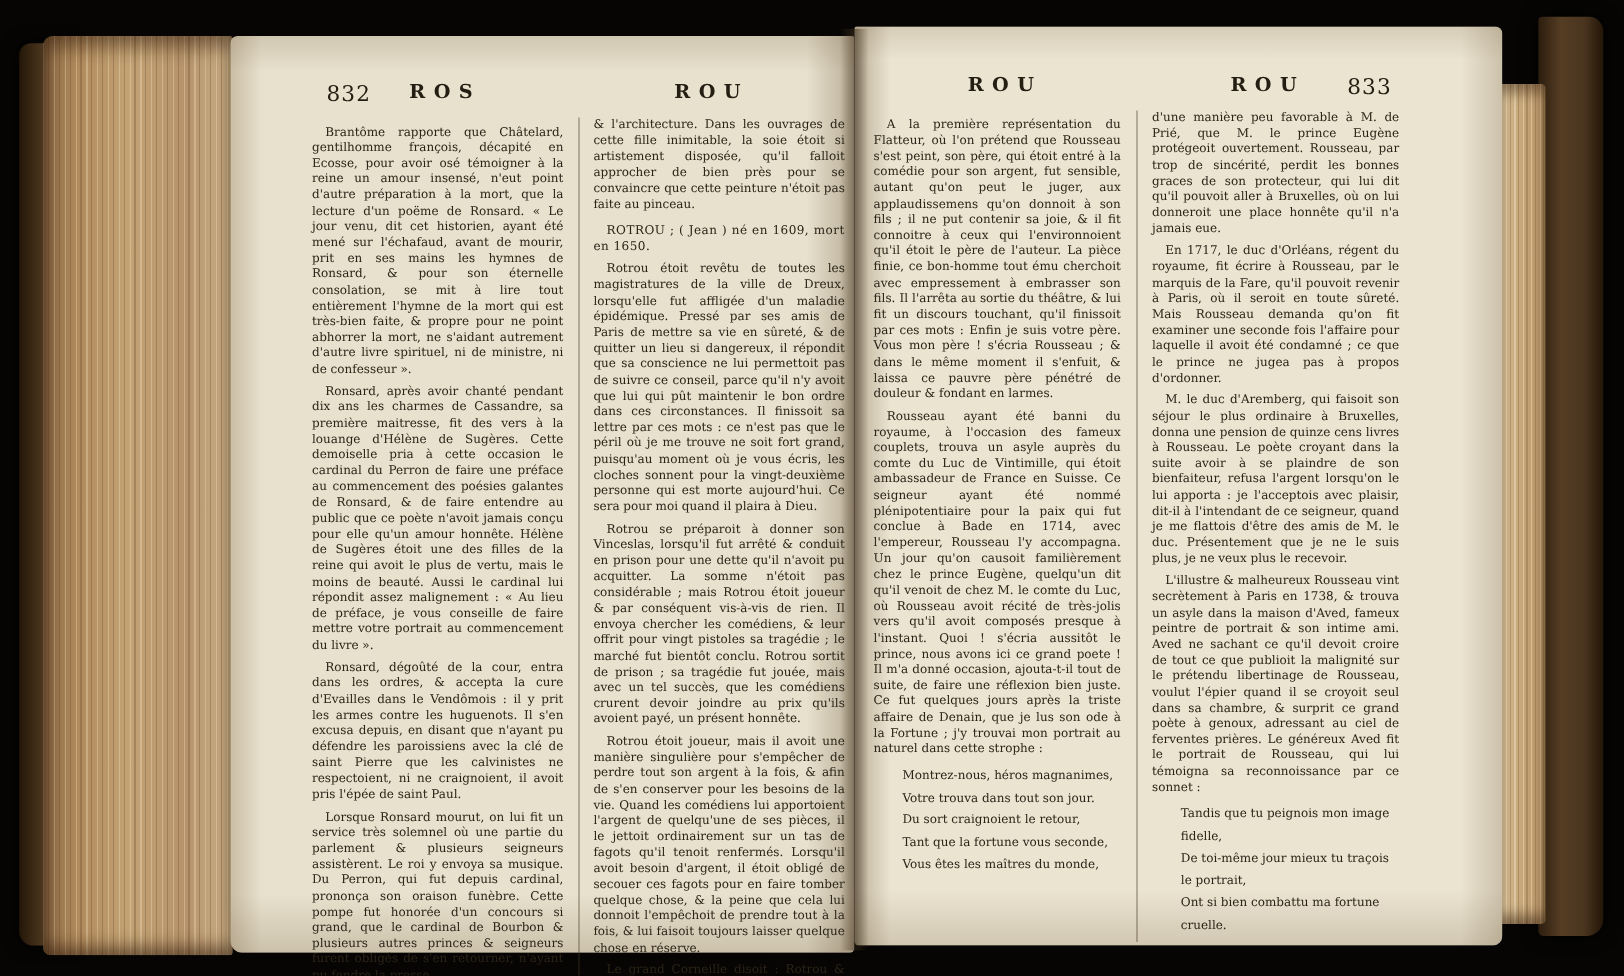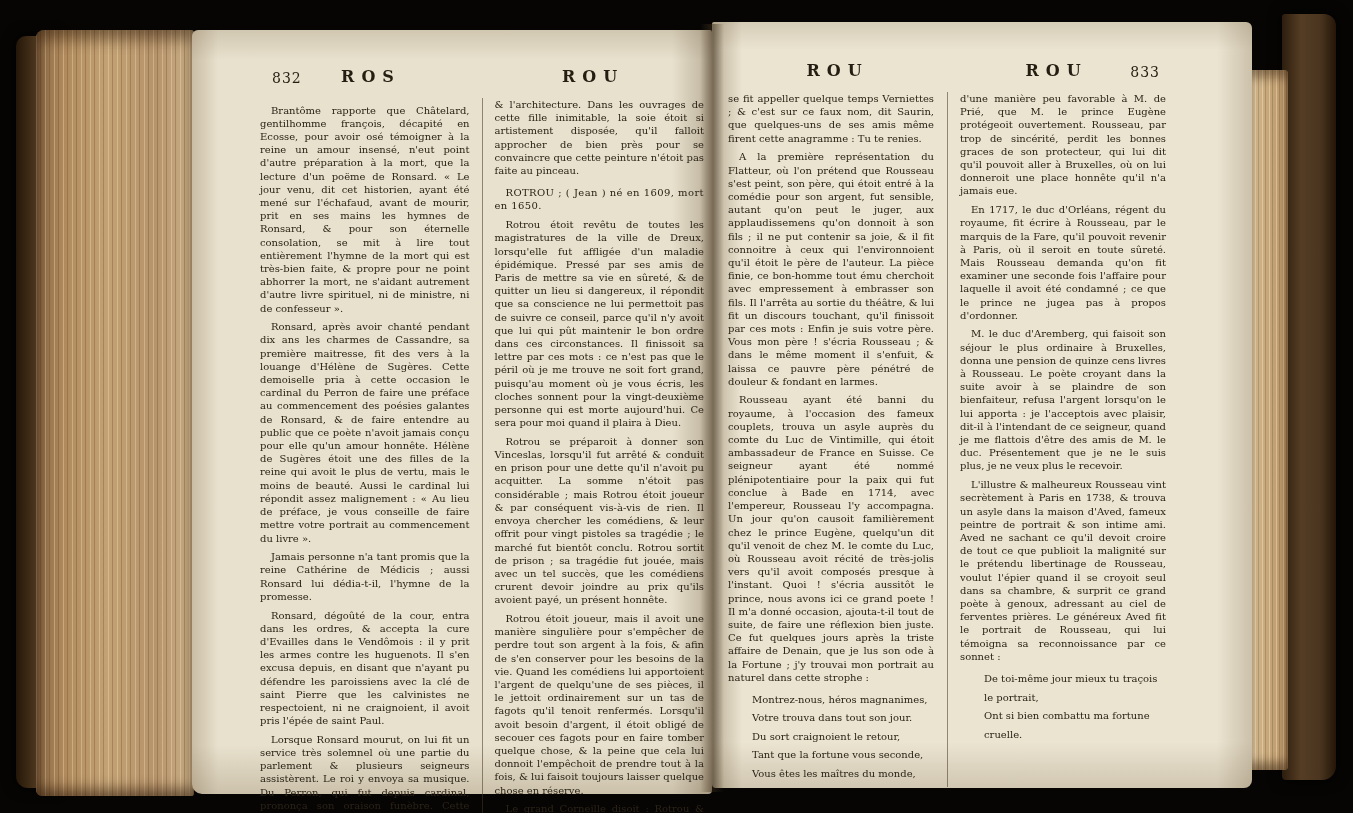--- a/index.html
+++ b/index.html
@@ -73,21 +73,21 @@
   }
 
   
   .page-inner{position:absolute;inset:0;}
   .page-left  .page-inner{padding:40px 8px 0 68px;}
   .page-right .page-inner{padding:42px 86px 0 16px;}
 
   .running-head{
     position:relative;height:28px;font-size:16px;color:#241d12;
   }
-  .running-head .pgnum{position:absolute;top:2px;font-size:14px;letter-spacing:1px;}
+  .running-head .pgnum{position:absolute;top:2px;font-size:18px;letter-spacing:1px;}
   .page-left  .pgnum{left:12px;}
   .page-right .pgnum{right:6px;}
   .running-head .head-word{
     position:absolute;top:0;letter-spacing:7px;font-weight:bold;text-align:center;
   }
   .head-c1{left:0;width:50%;text-align:center;}
   .head-c2{left:50%;width:50%;text-align:center;}
 
   .cols{display:flex;gap:13px;}
   .col{flex:1 1 0;text-align:justify;}
@@ -115,21 +115,20 @@
     <div class="page-inner">
       <div class="running-head">
         <span class="pgnum">832</span>
         <span class="head-word head-c1">ROS</span>
         <span class="head-word head-c2">ROU</span>
       </div>
       <div class="cols">
         <div class="col">
             <div class="blk p">Brantôme rapporte que Châtelard, gentilhomme françois, décapité en Ecosse, pour avoir osé témoigner à la reine un amour insensé, n'eut point d'autre préparation à la mort, que la lecture d'un poëme de Ronsard. « Le jour venu, dit cet historien, ayant été mené sur l'échafaud, avant de mourir, prit en ses mains les hymnes de Ronsard, &amp; pour son éternelle consolation, se mit à lire tout entièrement l'hymne de la mort qui est très-bien faite, &amp; propre pour ne point abhorrer la mort, ne s'aidant autrement d'autre livre spirituel, ni de ministre, ni de confesseur ».</div>
             <div class="blk p">Ronsard, après avoir chanté pendant dix ans les charmes de Cassandre, sa première maitresse, fit des vers à la louange d'Hélène de Sugères. Cette demoiselle pria à cette occasion le cardinal du Perron de faire une préface au commencement des poésies galantes de Ronsard, &amp; de faire entendre au public que ce poète n'avoit jamais conçu pour elle qu'un amour honnête. Hélène de Sugères étoit une des filles de la reine qui avoit le plus de vertu, mais le moins de beauté. Aussi le cardinal lui répondit assez malignement : « Au lieu de préface, je vous conseille de faire mettre votre portrait au commencement du livre ».</div>
-            <div class="blk p">Jamais personne n'a tant promis que la reine Cathérine de Médicis ; aussi Ronsard lui dédia-t-il, l'hymne de la promesse.</div>
             <div class="blk p">Ronsard, dégoûté de la cour, entra dans les ordres, &amp; accepta la cure d'Evailles dans le Vendômois : il y prit les armes contre les huguenots. Il s'en excusa depuis, en disant que n'ayant pu défendre les paroissiens avec la clé de saint Pierre que les calvinistes ne respectoient, ni ne craignoient, il avoit pris l'épée de saint Paul.</div>
             <div class="blk p">Lorsque Ronsard mourut, on lui fit un service très solemnel où une partie du parlement &amp; plusieurs seigneurs assistèrent. Le roi y envoya sa musique. Du Perron, qui fut depuis cardinal, prononça son oraison funèbre. Cette pompe fut honorée d'un concours si grand, que le cardinal de Bourbon &amp; plusieurs autres princes &amp; seigneurs furent obligés de s'en retourner, n'ayant pu fendre la presse.</div>
           </div>
         <div class="col">
             <div class="blk pc">&amp; l'architecture. Dans les ouvrages de cette fille inimitable, la soie étoit si artistement disposée, qu'il falloit approcher de bien près pour se convaincre que cette peinture n'étoit pas faite au pinceau.</div>
             <div class="blk entry">ROTROU ; ( Jean ) né en 1609, mort en 1650.</div>
             <div class="blk p">Rotrou étoit revêtu de toutes les magistratures de la ville de Dreux, lorsqu'elle fut affligée d'un maladie épidémique. Pressé par ses amis de Paris de mettre sa vie en sûreté, &amp; de quitter un lieu si dangereux, il répondit que sa conscience ne lui permettoit pas de suivre ce conseil, parce qu'il n'y avoit que lui qui pût maintenir le bon ordre dans ces circonstances. Il finissoit sa lettre par ces mots : ce n'est pas que le péril où je me trouve ne soit fort grand, puisqu'au moment où je vous écris, les cloches sonnent pour la vingt-deuxième personne qui est morte aujourd'hui. Ce sera pour moi quand il plaira à Dieu.</div>
             <div class="blk p">Rotrou se préparoit à donner son Vinceslas, lorsqu'il fut arrêté &amp; conduit en prison pour une dette qu'il n'avoit pu acquitter. La somme n'étoit pas considérable ; mais Rotrou étoit joueur &amp; par conséquent vis-à-vis de rien. Il envoya chercher les comédiens, &amp; leur offrit pour vingt pistoles sa tragédie ; le marché fut bientôt conclu. Rotrou sortit de prison ; sa tragédie fut jouée, mais avec un tel succès, que les comédiens crurent devoir joindre au prix qu'ils avoient payé, un présent honnête.</div>
             <div class="blk p">Rotrou étoit joueur, mais il avoit une manière singulière pour s'empêcher de perdre tout son argent à la fois, &amp; afin de s'en conserver pour les besoins de la vie. Quand les comédiens lui apportoient l'argent de quelqu'une de ses pièces, il le jettoit ordinairement sur un tas de fagots qu'il tenoit renfermés. Lorsqu'il avoit besoin d'argent, il étoit obligé de secouer ces fagots pour en faire tomber quelque chose, &amp; la peine que cela lui donnoit l'empêchoit de prendre tout à la fois, &amp; lui faisoit toujours laisser quelque chose en réserve.</div>
             <div class="blk p">Le grand Corneille disoit : Rotrou &amp; moi ferions subsister des saltimbanques ; pour marquer que l'on n'auroit pas manqué de venir à leurs pièces, quand bien même elles auroient été mal représentées.</div>
@@ -140,37 +139,37 @@
 
   <div class="page page-right">
     <div class="page-inner">
       <div class="running-head">
         <span class="head-word head-c1">ROU</span>
         <span class="head-word head-c2">ROU</span>
         <span class="pgnum">833</span>
       </div>
       <div class="cols">
         <div class="col">
-            <div class="blk pc">se fit appeller quelque temps Verniettes ; &amp; c'est sur ce faux nom, dit Saurin, que quelques-uns de ses amis même firent cette anagramme : Tu te renies.</div>
             <div class="blk p">A la première représentation du Flatteur, où l'on prétend que Rousseau s'est peint, son père, qui étoit entré à la comédie pour son argent, fut sensible, autant qu'on peut le juger, aux applaudissemens qu'on donnoit à son fils ; il ne put contenir sa joie, &amp; il fit connoitre à ceux qui l'environnoient qu'il étoit le père de l'auteur. La pièce finie, ce bon-homme tout ému cherchoit avec empressement à embrasser son fils. Il l'arrêta au sortie du théâtre, &amp; lui fit un discours touchant, qu'il finissoit par ces mots : Enfin je suis votre père. Vous mon père ! s'écria Rousseau ; &amp; dans le même moment il s'enfuit, &amp; laissa ce pauvre père pénétré de douleur &amp; fondant en larmes.</div>
             <div class="blk p">Rousseau ayant été banni du royaume, à l'occasion des fameux couplets, trouva un asyle auprès du comte du Luc de Vintimille, qui étoit ambassadeur de France en Suisse. Ce seigneur ayant été nommé plénipotentiaire pour la paix qui fut conclue à Bade en 1714, avec l'empereur, Rousseau l'y accompagna. Un jour qu'on causoit familièrement chez le prince Eugène, quelqu'un dit qu'il venoit de chez M. le comte du Luc, où Rousseau avoit récité de très-jolis vers qu'il avoit composés presque à l'instant. Quoi ! s'écria aussitôt le prince, nous avons ici ce grand poete ! Il m'a donné occasion, ajouta-t-il tout de suite, de faire une réflexion bien juste. Ce fut quelques jours après la triste affaire de Denain, que je lus son ode à la Fortune ; j'y trouvai mon portrait au naturel dans cette strophe :</div>
             <div class="blk verse">
               <div class="vline">Montrez-nous, héros magnanimes,</div>
               <div class="vline">Votre trouva dans tout son jour.</div>
               <div class="vline">Du sort craignoient le retour,</div>
               <div class="vline">Tant que la fortune vous seconde,</div>
               <div class="vline">Vous êtes les maîtres du monde,</div>
             </div>
           </div>
         <div class="col">
             <div class="blk pc">d'une manière peu favorable à M. de Prié, que M. le prince Eugène protégeoit ouvertement. Rousseau, par trop de sincérité, perdit les bonnes graces de son protecteur, qui lui dit qu'il pouvoit aller à Bruxelles, où on lui donneroit une place honnête qu'il n'a jamais eue.</div>
             <div class="blk p">En 1717, le duc d'Orléans, régent du royaume, fit écrire à Rousseau, par le marquis de la Fare, qu'il pouvoit revenir à Paris, où il seroit en toute sûreté. Mais Rousseau demanda qu'on fit examiner une seconde fois l'affaire pour laquelle il avoit été condamné ; ce que le prince ne jugea pas à propos d'ordonner.</div>
             <div class="blk p">M. le duc d'Aremberg, qui faisoit son séjour le plus ordinaire à Bruxelles, donna une pension de quinze cens livres à Rousseau. Le poète croyant dans la suite avoir à se plaindre de son bienfaiteur, refusa l'argent lorsqu'on le lui apporta : je l'acceptois avec plaisir, dit-il à l'intendant de ce seigneur, quand je me flattois d'être des amis de M. le duc. Présentement que je ne le suis plus, je ne veux plus le recevoir.</div>
             <div class="blk p">L'illustre &amp; malheureux Rousseau vint secrètement à Paris en 1738, &amp; trouva un asyle dans la maison d'Aved, fameux peintre de portrait &amp; son intime ami. Aved ne sachant ce qu'il devoit croire de tout ce que publioit la malignité sur le prétendu libertinage de Rousseau, voulut l'épier quand il se croyoit seul dans sa chambre, &amp; surprit ce grand poète à genoux, adressant au ciel de ferventes prières. Le généreux Aved fit le portrait de Rousseau, qui lui témoigna sa reconnoissance par ce sonnet :</div>
             <div class="blk verse">
+              <div class="vline">Tandis que tu peignois mon image fidelle,</div>
               <div class="vline">De toi-même jour mieux tu traçois le portrait,</div>
               <div class="vline">Ont si bien combattu ma fortune cruelle.</div>
             </div>
           </div>
       </div>
     </div>
   </div>
 
   <div class="gutter"></div>
 </div>

